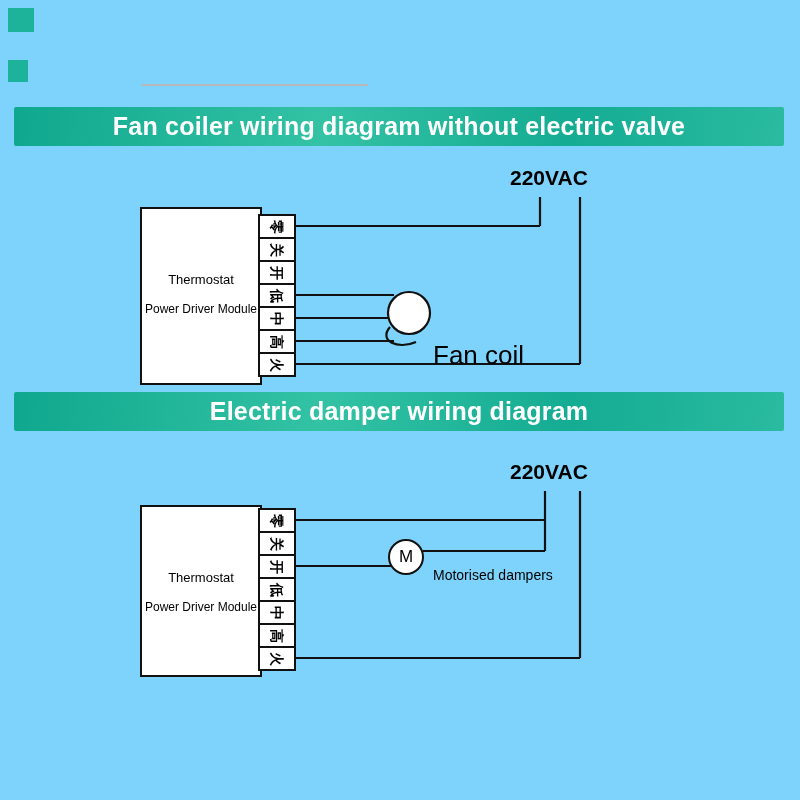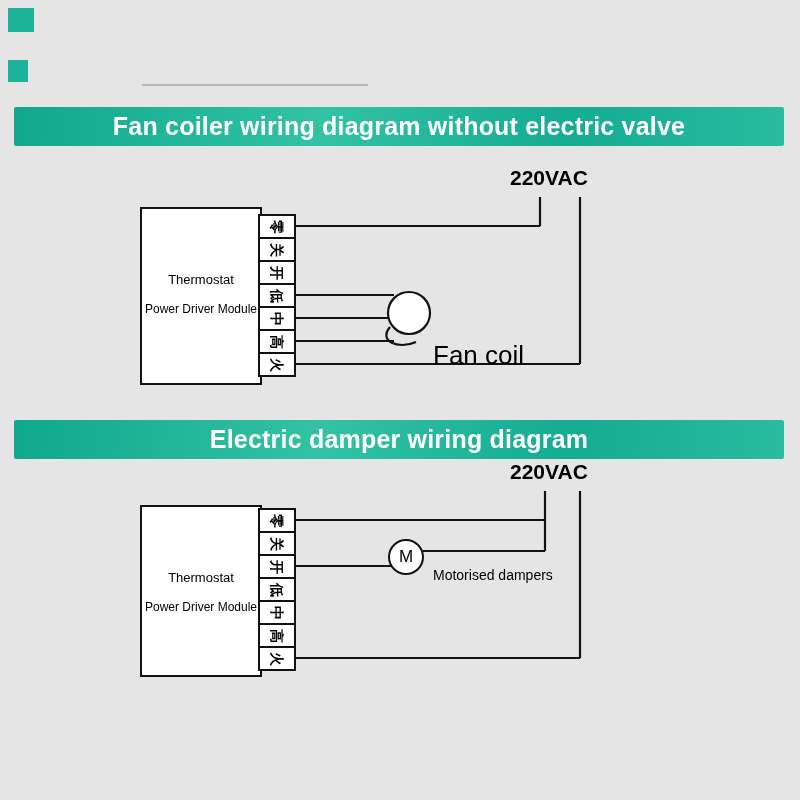--- a/index.html
+++ b/index.html
@@ -1,17 +1,17 @@
 <!DOCTYPE html>
 <html><head>
 <meta charset="utf-8">
 <style>
   html,body{margin:0;padding:0;background:#fff;}
   .canvas{
-    position:relative;width:800px;height:800px;background:#e5e5e5;
+    position:relative;width:800px;height:800px;background:#7dd3fc;
     font-family:"Liberation Sans",sans-serif;color:#000;overflow:hidden;
   }
   .abs{position:absolute;}
   .accent-square{background:#1db39b;}
   .gray-rule{background:#b8b8b8;height:2px;}
   .banner{
     left:14px;width:770px;height:39px;border-radius:2px;
     background:linear-gradient(95deg,#0fa88e 0%,#33c2a4 40%,#14ac93 72%,#2abba0 100%);
     display:flex;align-items:center;justify-content:center;
   }
@@ -102,21 +102,21 @@
     <div class="tcell">
         <span class="tchar">高</span>
       </div>
     <div class="tcell">
         <span class="tchar">火</span>
       </div>
   </div>
 
   <div class="abs fan-coil-label" style="left:433px;top:296px;">Fan coil</div>
 
-  <div class="abs banner" style="top:420px;">
+  <div class="abs banner" style="top:392px;">
     <span class="banner-text">Electric damper wiring diagram</span>
   </div>
 
   <div class="abs voltage" style="left:510px;top:460px;">220VAC</div>
 
   <div class="abs module-box" style="left:140px;top:505px;width:122px;height:172px;"></div>
   <div class="abs module-label l1" style="top:570px;">Thermostat</div>
   <div class="abs module-label l2" style="top:600px;">Power Driver Module</div>
 
   <div class="abs tstrip" style="top:508px;">

